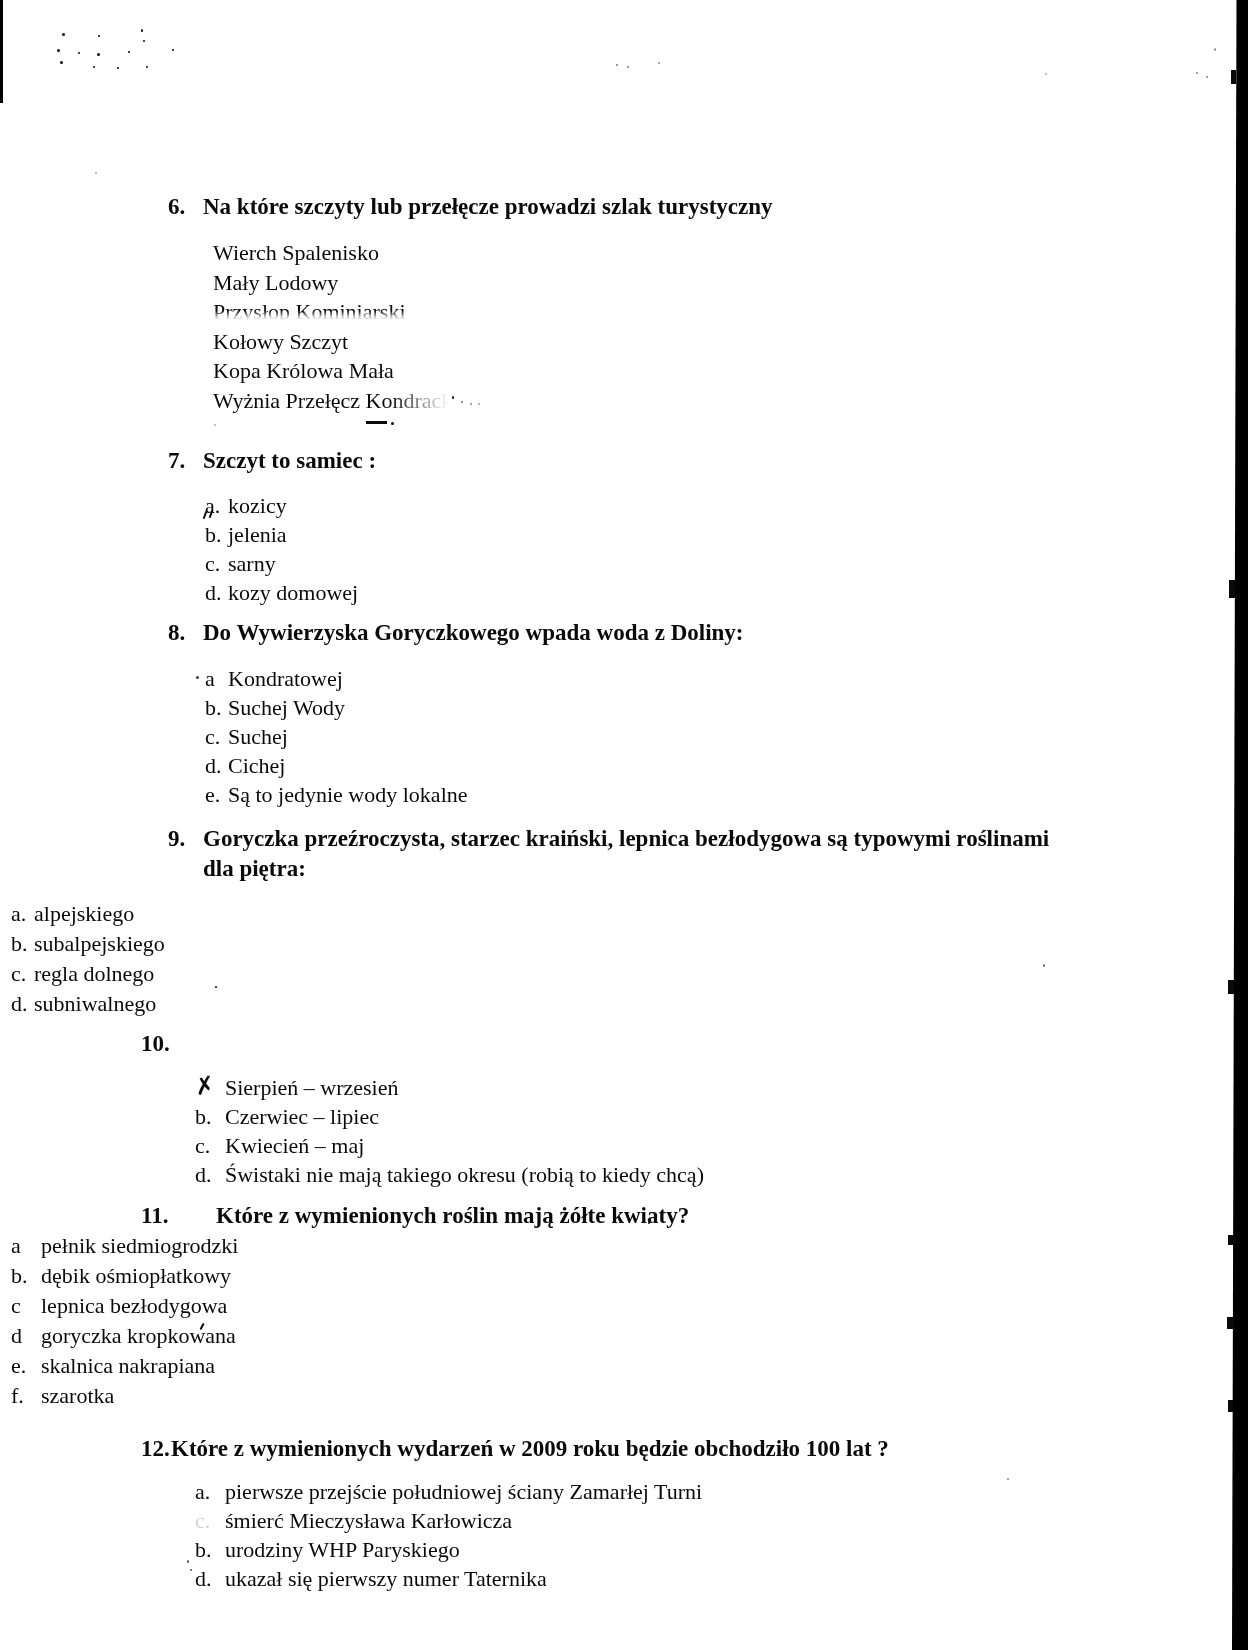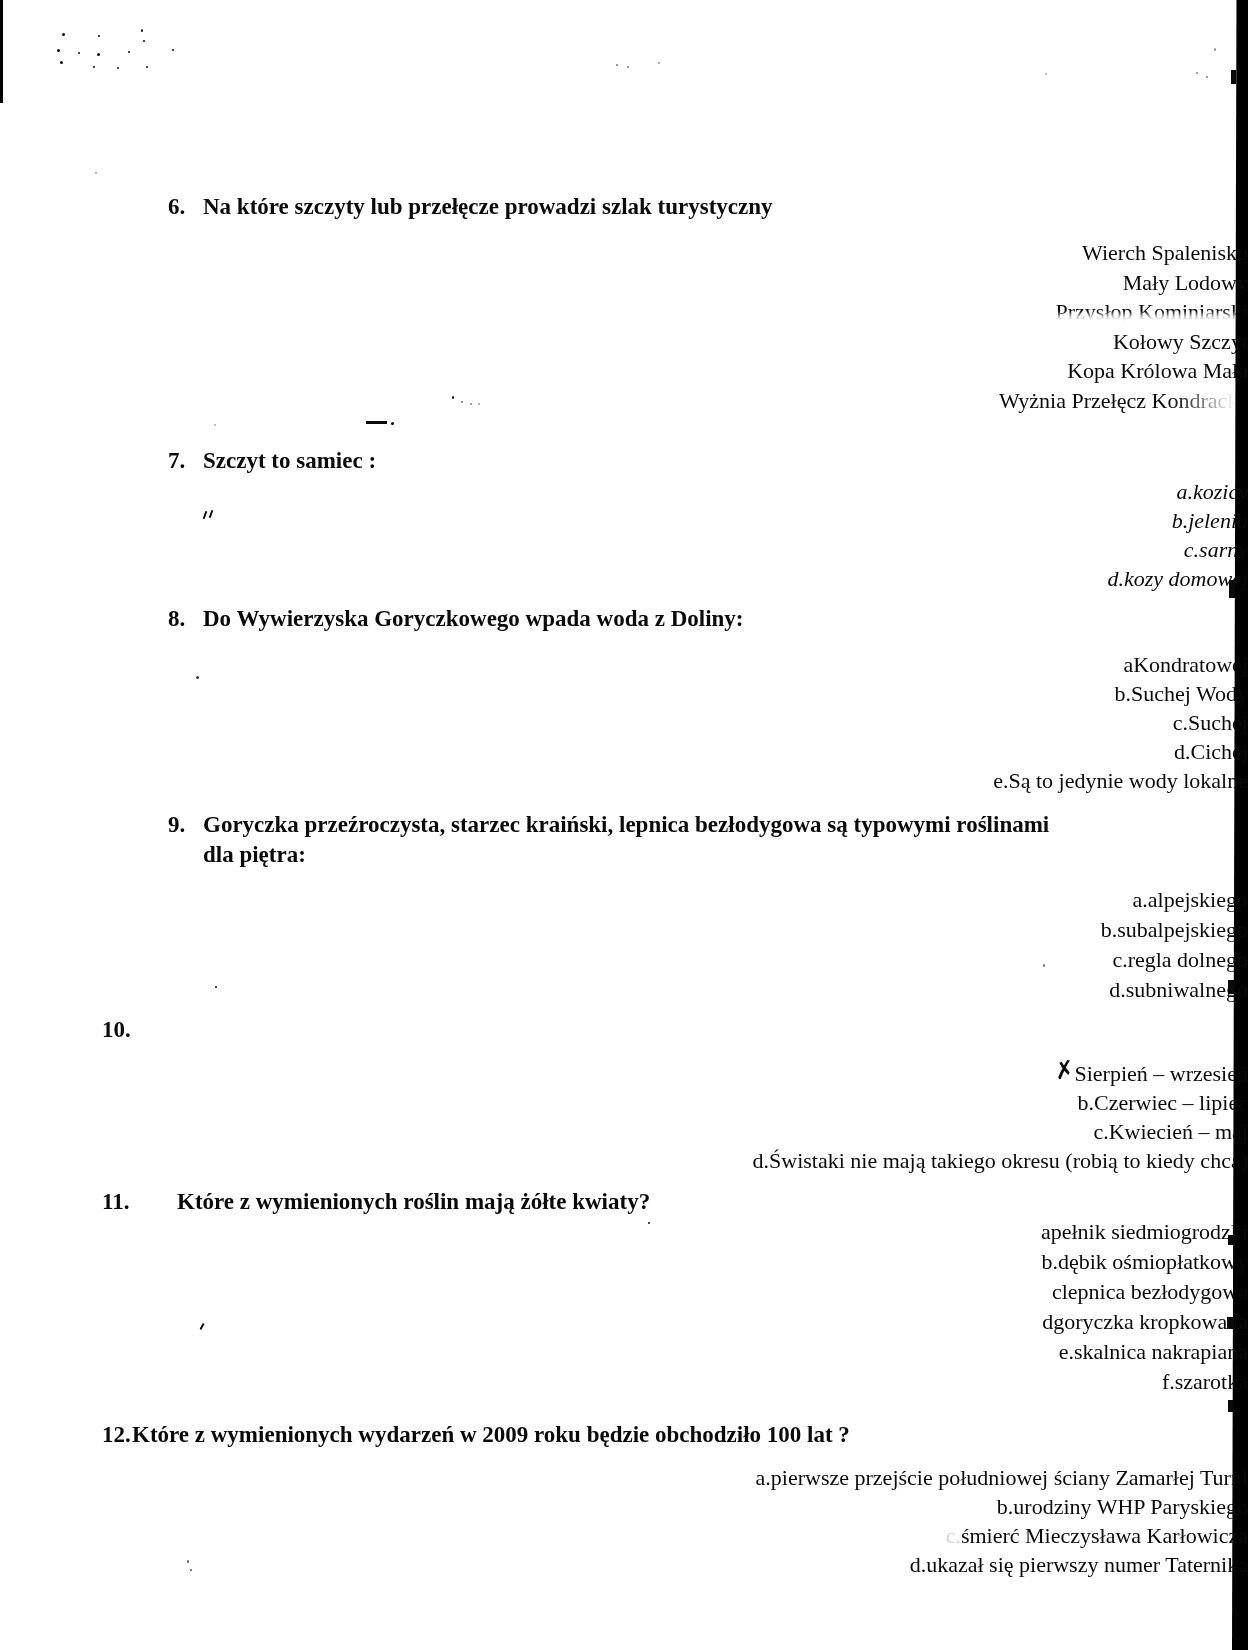--- a/index.html
+++ b/index.html
@@ -6,38 +6,38 @@
   .page{
     position:relative;
     width:1248px;height:1650px;
     background:#ffffff;
     overflow:hidden;
     font-family:"Liberation Serif","DejaVu Serif",serif;
     color:#0a0a0a;
   }
   .content{position:absolute;top:0;left:0;width:1248px;}
   .q-head{display:flex;font-weight:bold;font-size:23px;line-height:30px;padding-left:168px;}
-  .q-head.wide{padding-left:102px;}
+  .q-head.wide{padding-left:102px;margin-left:39px;}
   .q-num{flex:0 0 auto;width:35px;}
   .q-head.wide .q-num{width:30px;}
   .q-text{max-width:880px;}
   .plain-list{padding-left:213px;font-size:22px;line-height:29.5px;}
   .opts{font-size:22px;}
   .opts.g1{padding-left:205px;line-height:29px;}
   .opts.g2{padding-left:195px;line-height:30px;}
   .opts.lh29{line-height:29px;}
   .opts.lh30{line-height:30px;padding-left:11px;}
   .opt-letter{display:inline-block;width:23px;}
   .opts.g2 .opt-letter{width:30px;}
-  .row{white-space:nowrap;text-align:right;}
+  .row{white-space:nowrap;}
 
   
   .mq6{margin-top:192px;}
   .mq6-list{margin-top:16px;}
-  .mq7{margin-top:31px;}  .mq7-opts{margin-top:1px;font-style:italic;}
+  .mq7{margin-top:31px;}  .mq7-opts{margin-top:15px;}
   .mq8{margin-top:11px;}  .mq8-opts{margin-top:16px;}
   .mq9{margin-top:15px;}  .mq9-opts{margin-top:15px;}
   .mq10{margin-top:10px;} .mq10-opts{margin-top:14px;}
   .mq11{margin-top:12px;gap:45px;} .mq11-opts{}
   .mq12{margin-top:23px;} .mq12-opts{margin-top:13px;}
 
   
   .fade-bottom{
     display:inline-block;
     -webkit-mask-image:linear-gradient(to bottom,#000 0%,#000 46%,rgba(0,0,0,.25) 66%,transparent 80%);
@@ -209,20 +209,20 @@
       </div>
     </section>
 
     <section>
       <div class="q-head wide mq12">
         <span class="q-num">12.</span>
         <span class="q-text">Które z wymienionych wydarzeń w 2009 roku będzie obchodziło 100 lat ?</span>
       </div>
       <div class="opts g2 lh29 mq12-opts">
         <div class="row"><span class="opt-letter">a.</span><span>pierwsze przejście południowej ściany Zamarłej Turni</span></div>
+        <div class="row"><span class="opt-letter faint-letter">c.</span><span>śmierć Mieczysława Karłowicza</span></div>
         <div class="row"><span class="opt-letter">b.</span><span>urodziny WHP Paryskiego</span></div>
-        <div class="row"><span class="opt-letter faint-letter">c.</span><span>śmierć Mieczysława Karłowicza</span></div>
         <div class="row"><span class="opt-letter">d.</span><span>ukazał się pierwszy numer Taternika</span></div>
       </div>
     </section>
 
   </main>
 </div>
 
 </body></html>

